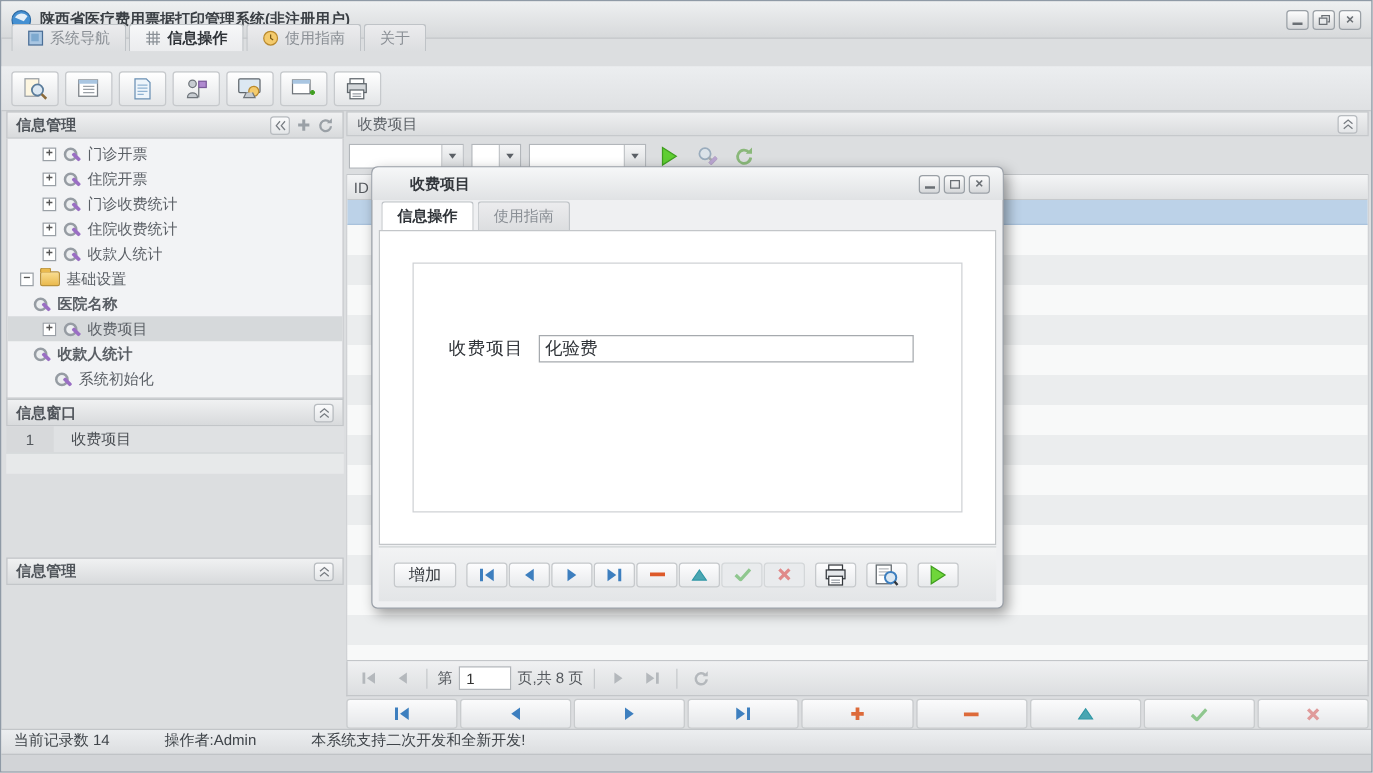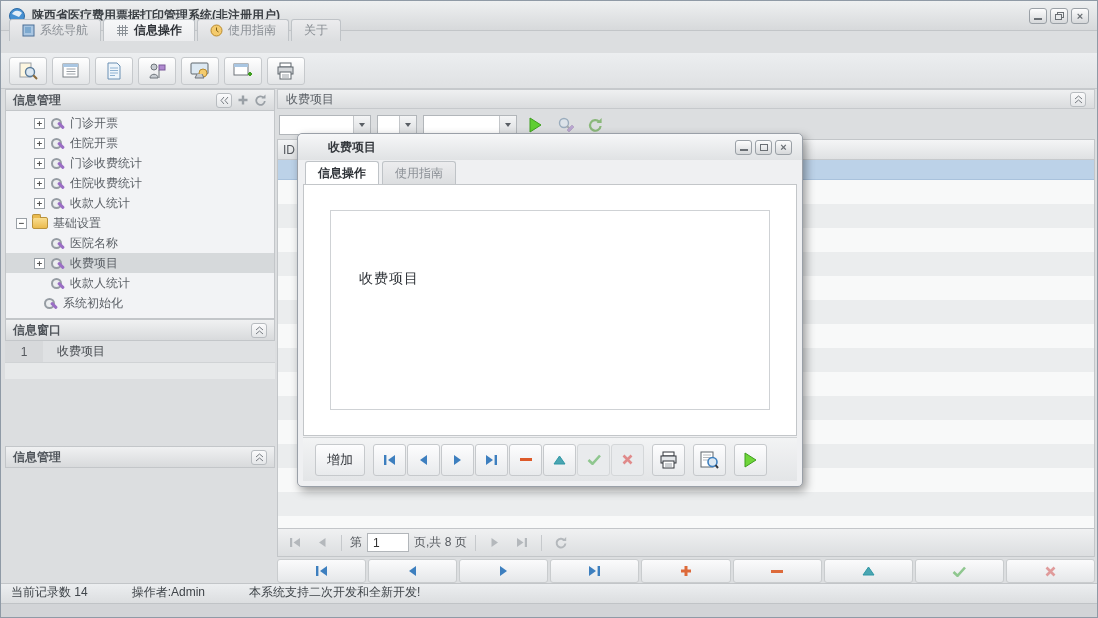--- a/index.html
+++ b/index.html
@@ -45,21 +45,21 @@
           display:flex; align-items:center; justify-content:center; }
 
   
   #sidebar { left:4px; top:88px; width:270px; height:494px; }
   #tree { position:absolute; left:0; top:22px; width:270px; height:208px; background:#f2f3f5;
           border:1px solid #c3c6c9; border-top:none; overflow:hidden; padding-top:2px; }
   .trow { height:20px; display:flex; align-items:center; gap:5px; color:#5a5f65; }
   .trow.sel { background:#d6d9db; }
   .ind-a { padding-left:28px; } 
   .ind-b { padding-left:10px; } 
-  .ind-c { padding-left:44px; } 
+  .ind-c { padding-left:20px;font-weight:bold; } 
   .ind-d { padding-left:26px;margin-left:11px; } 
   .ebox { width:11px; height:11px; border:1px solid #9aa0a6; background:#fff; flex:none;
           font:bold 9px/9px "DejaVu Sans Mono",monospace; text-align:center; color:#555; }
   .ticon { width:15px; height:15px; position:relative; display:inline-block; flex:none; }
   .ticon::before { content:""; position:absolute; left:1px; top:2px; width:7px; height:7px;
                    border:2px solid #969ca3; border-radius:50%; background:#eceef0; }
   .ticon::after { content:""; position:absolute; left:7px; top:8px; width:8px; height:3px;
                   background:#9a6ec4; transform:rotate(45deg); border-radius:1px; }
   .folder { width:16px; height:12px; background:linear-gradient(#f9dd90,#eaba4e); border:1px solid #b9923c;
             border-radius:2px; position:relative; flex:none; }
@@ -119,21 +119,21 @@
   #dlg-body { position:absolute; left:5px; right:5px; top:50px; bottom:50px; background:#fff; border:1px solid #c3c6c9; }
   #form-box { position:absolute; left:26px; top:25px; width:440px; height:200px; border:1px solid #cfd2d5; background:#fff; }
   .frow { position:absolute; left:0; width:100%; height:26px; display:flex; align-items:center; font-size:14px; color:#2f3338; }
   .frow .flabel { position:absolute; left:28px; letter-spacing:1px; }
   .frow input { position:absolute; left:100px; width:300px; height:22px; border:1px solid #a6aaae;
                 font-family:inherit; font-size:14px; padding:0 4px; color:#2f3338; }
   .frow input.right { text-align:right; }
   #dlg-footer { position:absolute; left:5px; right:5px; bottom:5px; height:44px;
                 background:linear-gradient(#f2f3f4,#e3e5e7); border-top:1px solid #d0d3d5;
                 display:flex; align-items:center; padding:0 12px; }
-  .dbtn { height:32px; border:1px solid #c6c9cc; border-radius:3px; background:linear-gradient(#fdfdfe,#e8eaec);
+  .dbtn { height:20px; border:1px solid #c6c9cc; border-radius:3px; background:linear-gradient(#fdfdfe,#e8eaec);
           display:flex; align-items:center; justify-content:center; margin-right:1px; }
   .dbtn.w { width:50px; font-size:13px; color:#33373c; }
   .dbtn.i { width:33px; }
   .dbtn.flat { background:#e9ebed; border-color:#d4d7d9; }
   .gap { margin-left:7px; }
 </style>
 </head>
 <body>
 
 <div id="titlebar" class="abs">
@@ -503,20 +503,21 @@
         <span>信息操作</span>
       </span>
     <span class="dtab">
         <span>使用指南</span>
       </span>
   </div>
   <div id="dlg-body">
     <div id="form-box">
       <div class="frow" style="top:55px;">
         <span class="flabel">收费项目</span>
+        <input value="化验费" style="">
       </div>
     </div>
   </div>
   <div id="dlg-footer">
     <span class="dbtn w">
         <span>增加</span>
       </span>
     <span class="dbtn i gap">
         <svg width="13" height="12">
           <rect x="1" y="1" width="2.4" height="10" fill="#3d7fbf"></rect>

